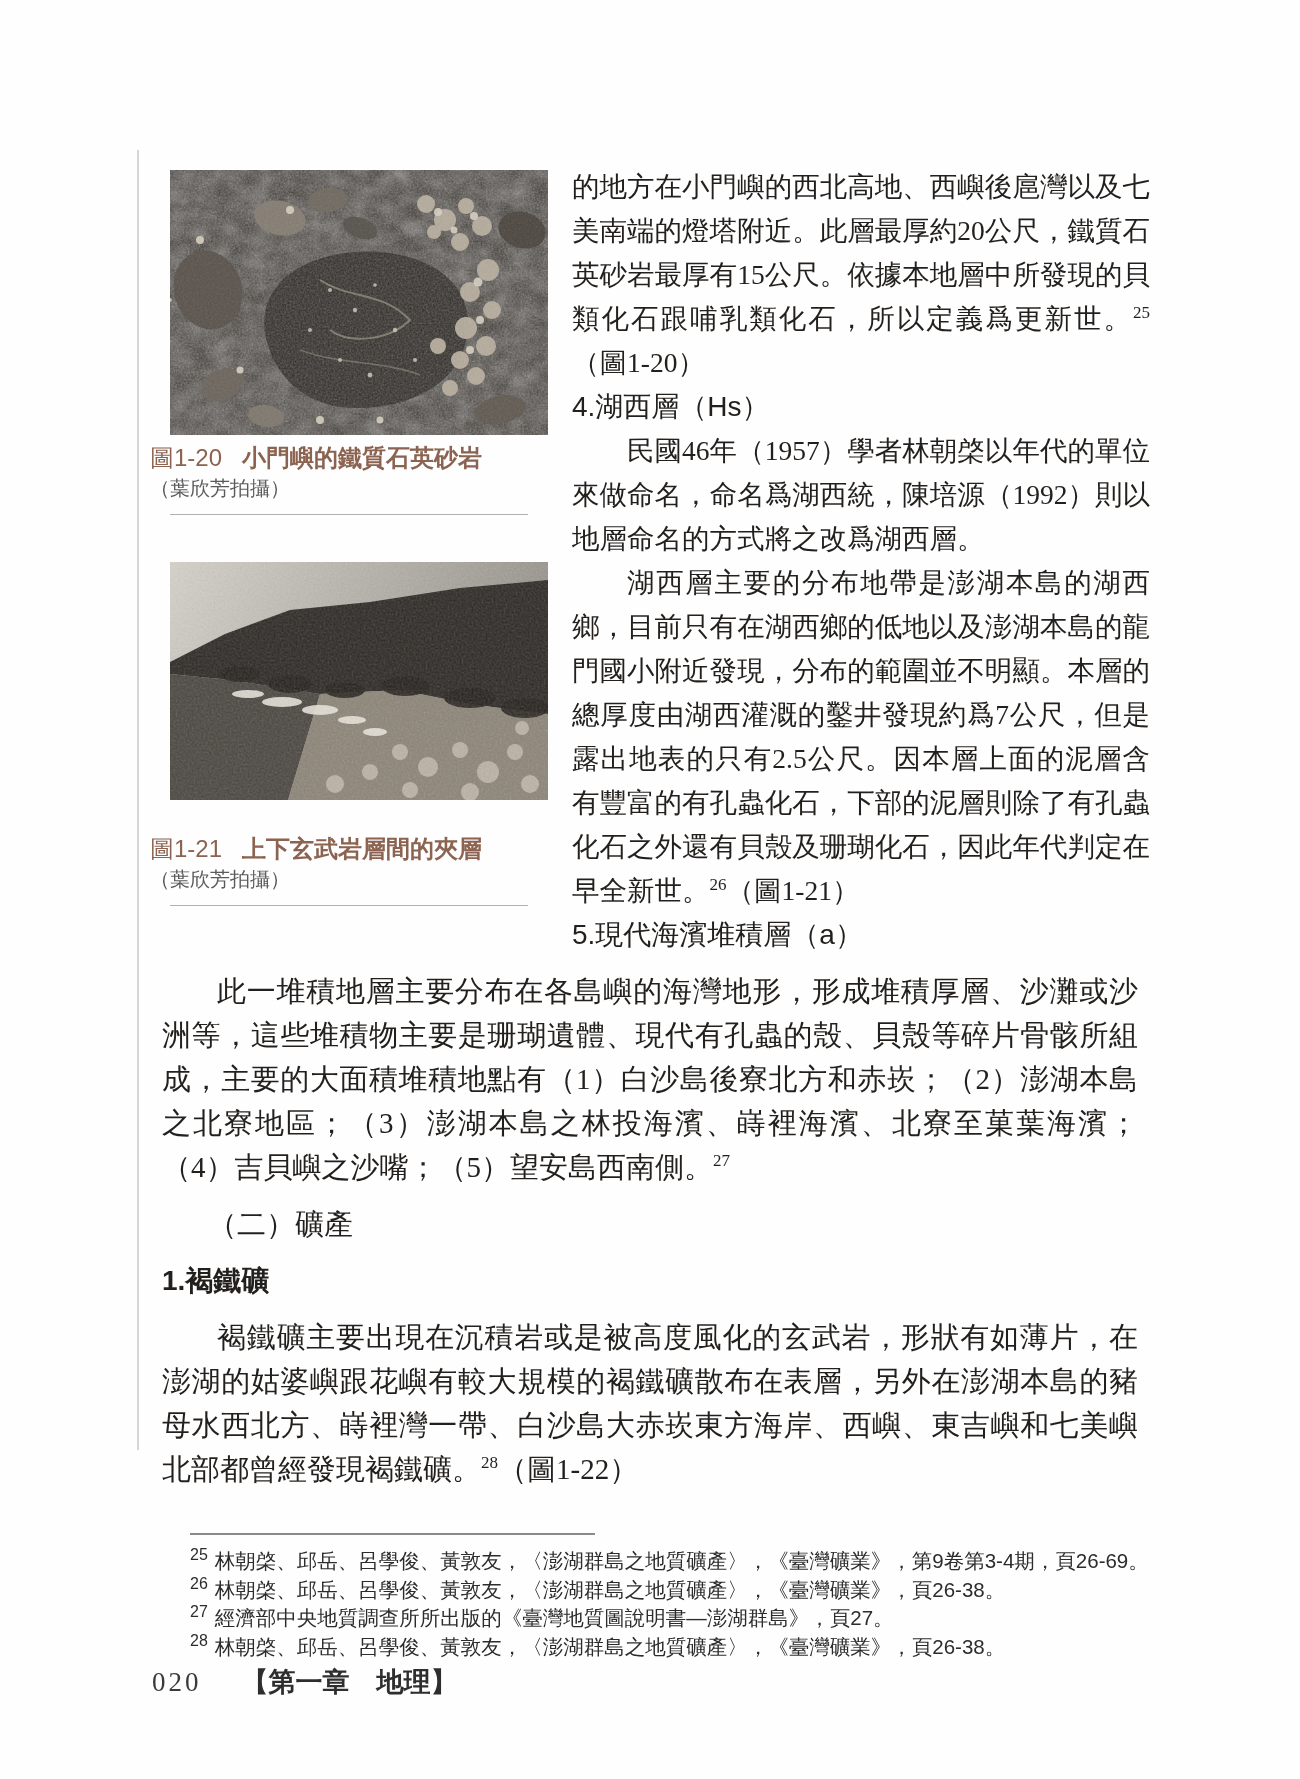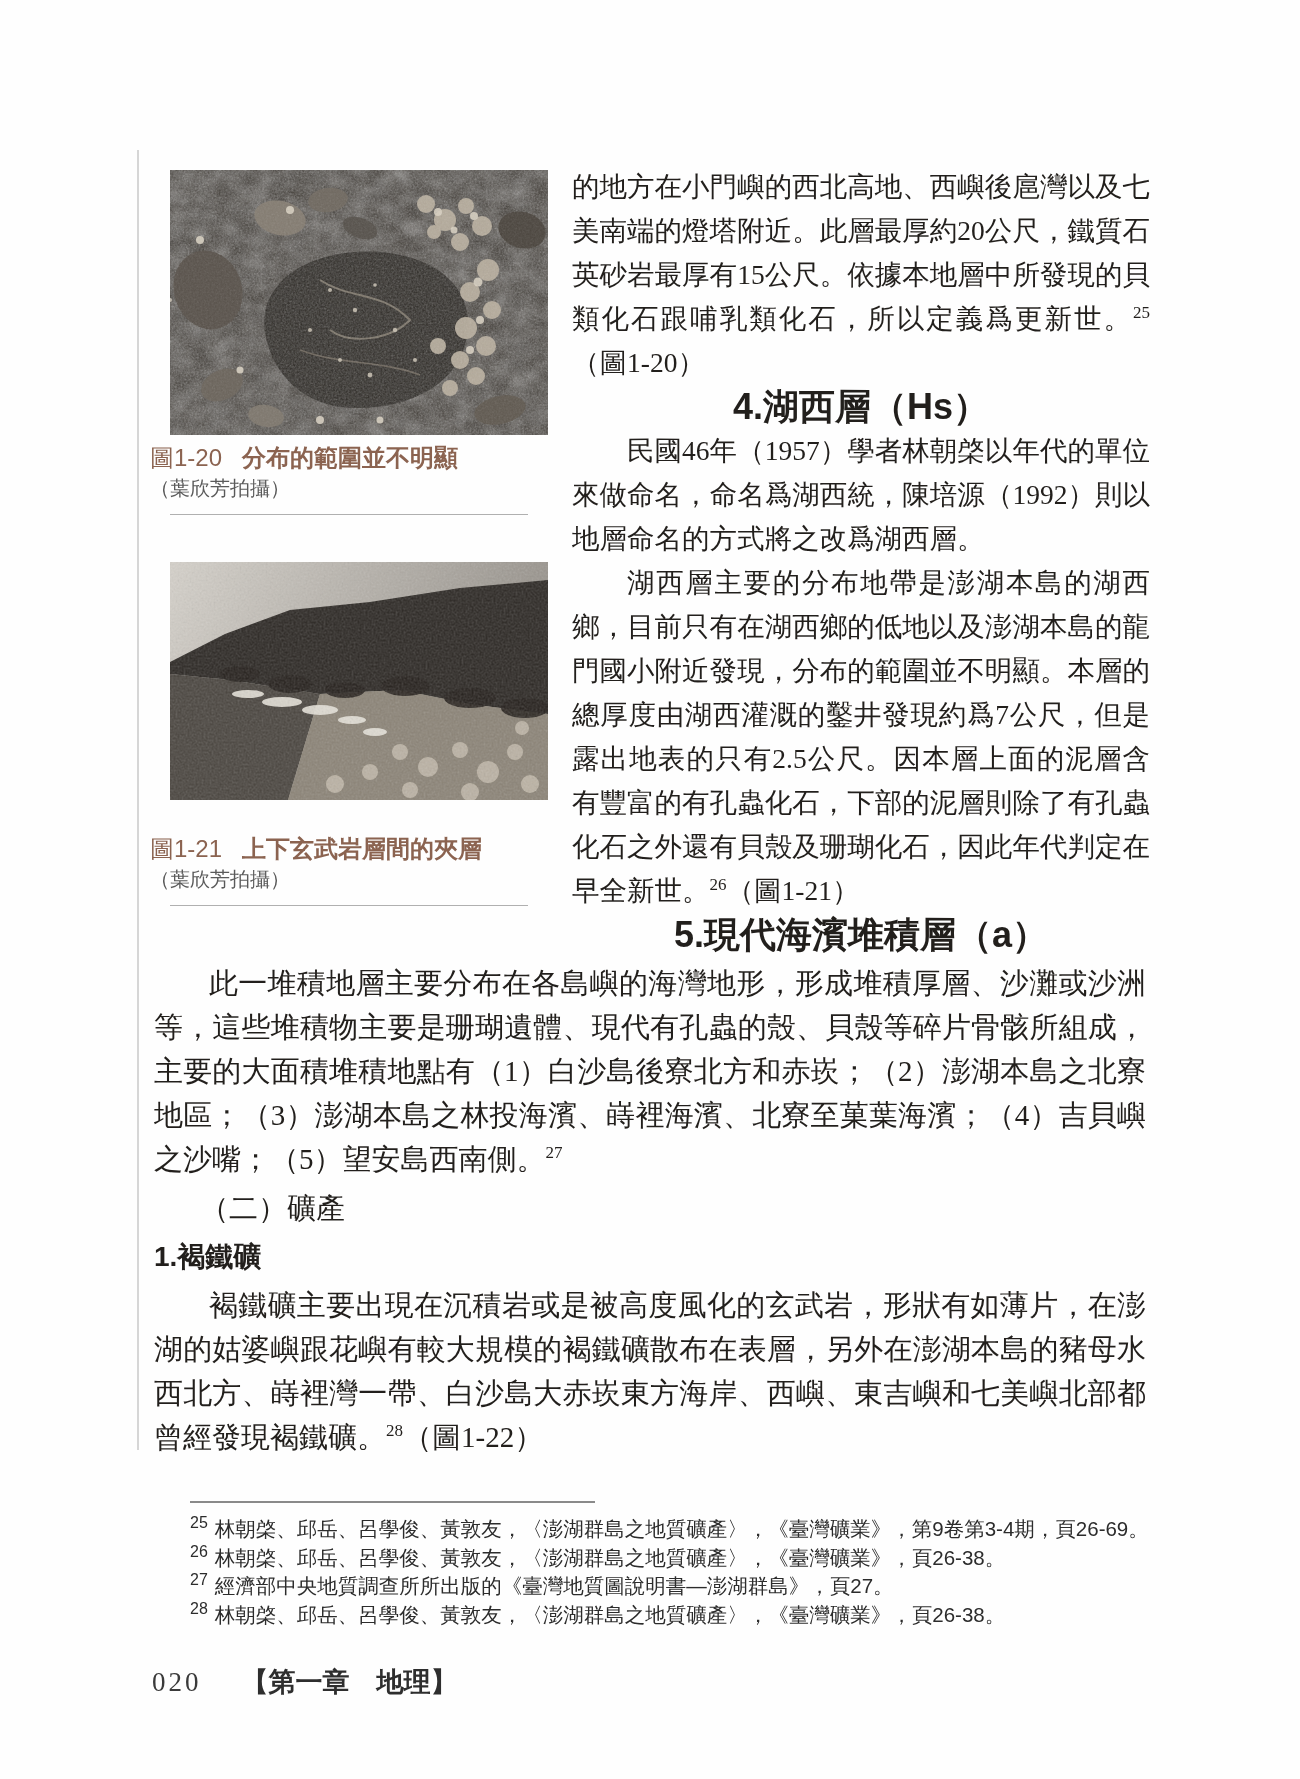--- a/index.html
+++ b/index.html
@@ -11,42 +11,42 @@
   .edge-line{position:absolute;left:137px;top:150px;width:2px;height:1300px;background:#cccccc;opacity:.8;}
   .content{position:absolute;left:150px;top:148px;width:1000px;}
   
   .two-col{display:flex;}
   .fig-col{flex:0 0 398px;width:398px;}
   .text-col{flex:1;margin-left:24px;padding-top:17px;font-size:27.5px;line-height:44px;text-align:justify;}
   .text-col p{margin:0;}
   .indent{text-indent:55px;}
   .sec-heading{
     font-family:"Liberation Sans","DejaVu Sans",sans-serif;
-    font-weight:700;font-size:36px;line-height:44px;text-align:center;
+    font-weight:400;font-size:28px;line-height:44px;text-align:left;
   }
   sup.ref{font-size:17px;line-height:0;vertical-align:super;letter-spacing:0;}
   
   .photo{display:block;margin-left:20px;width:378px;background:#3a352f;}
   .photo1{margin-top:22px;height:265px;}
   .photo2{margin-top:47px;height:238px;}
   .fig-caption{
     margin-top:8px;font-family:"Liberation Sans","DejaVu Sans",sans-serif;
     color:#8b6350;font-size:24px;line-height:30px;
   }
   .fig-caption .fig-label{margin-right:20px;font-weight:400;}
   .fig-caption .fig-title{font-weight:700;}
   .fig-caption2{margin-top:34px;}
   .fig-credit{
     margin-top:2px;color:#5a5a5a;font-size:20px;line-height:26px;
     font-family:"Liberation Sans","DejaVu Sans",sans-serif;padding-right:2px;
   }
   .fig-rule{border:none;border-top:1px solid #b0b0b0;margin:13px 0 0 20px;width:358px;}
   
   .full-text{font-size:29px;line-height:44px;text-align:justify;}
-  .full-text p{margin:4px;}
+  .full-text p{margin:12px;}
   .h-mining{
     font-weight:400;font-size:29px;line-height:46px;padding-left:46px;text-align:left;
     font-family:"Liberation Serif","DejaVu Serif",serif;
   }
   .h-limonite{
     font-family:"Liberation Sans","DejaVu Sans",sans-serif;
     font-weight:600;font-size:28px;line-height:44px;text-align:left;
   }
   
   .footnotes{margin-top:42px;font-family:"Liberation Sans","DejaVu Sans",sans-serif;
@@ -145,21 +145,21 @@
                 <circle cx="170" cy="190" r="2"></circle>
                 <circle cx="200" cy="205" r="2.4"></circle>
               <circle cx="140" cy="160" r="2"></circle>
                 <circle cx="240, " cy="130" r="2"></circle>
                 <circle cx="245" cy="190" r="2"></circle>
             </g>
             <rect width="378" height="265" filter="url(#grainA)" opacity="0.18"></rect>
           </svg>
           <figcaption>
             <div class="fig-caption">
-              <span class="fig-label">圖1-20</span><span class="fig-title">分布的範圍並不明顯</span>
+              <span class="fig-label">圖1-20</span><span class="fig-title">小門嶼的鐵質石英砂岩</span>
             </div>
             <div class="fig-credit">（葉欣芳拍攝）</div>
           </figcaption>
           <hr class="fig-rule">
         </figure>
 
         <figure style="margin:0">
           <svg class="photo photo2" viewBox="0 0 378 238" preserveAspectRatio="none" aria-hidden="true">
             <defs>
               <filter id="grainB" x="-5%" y="-5%" width="110%" height="110%">

